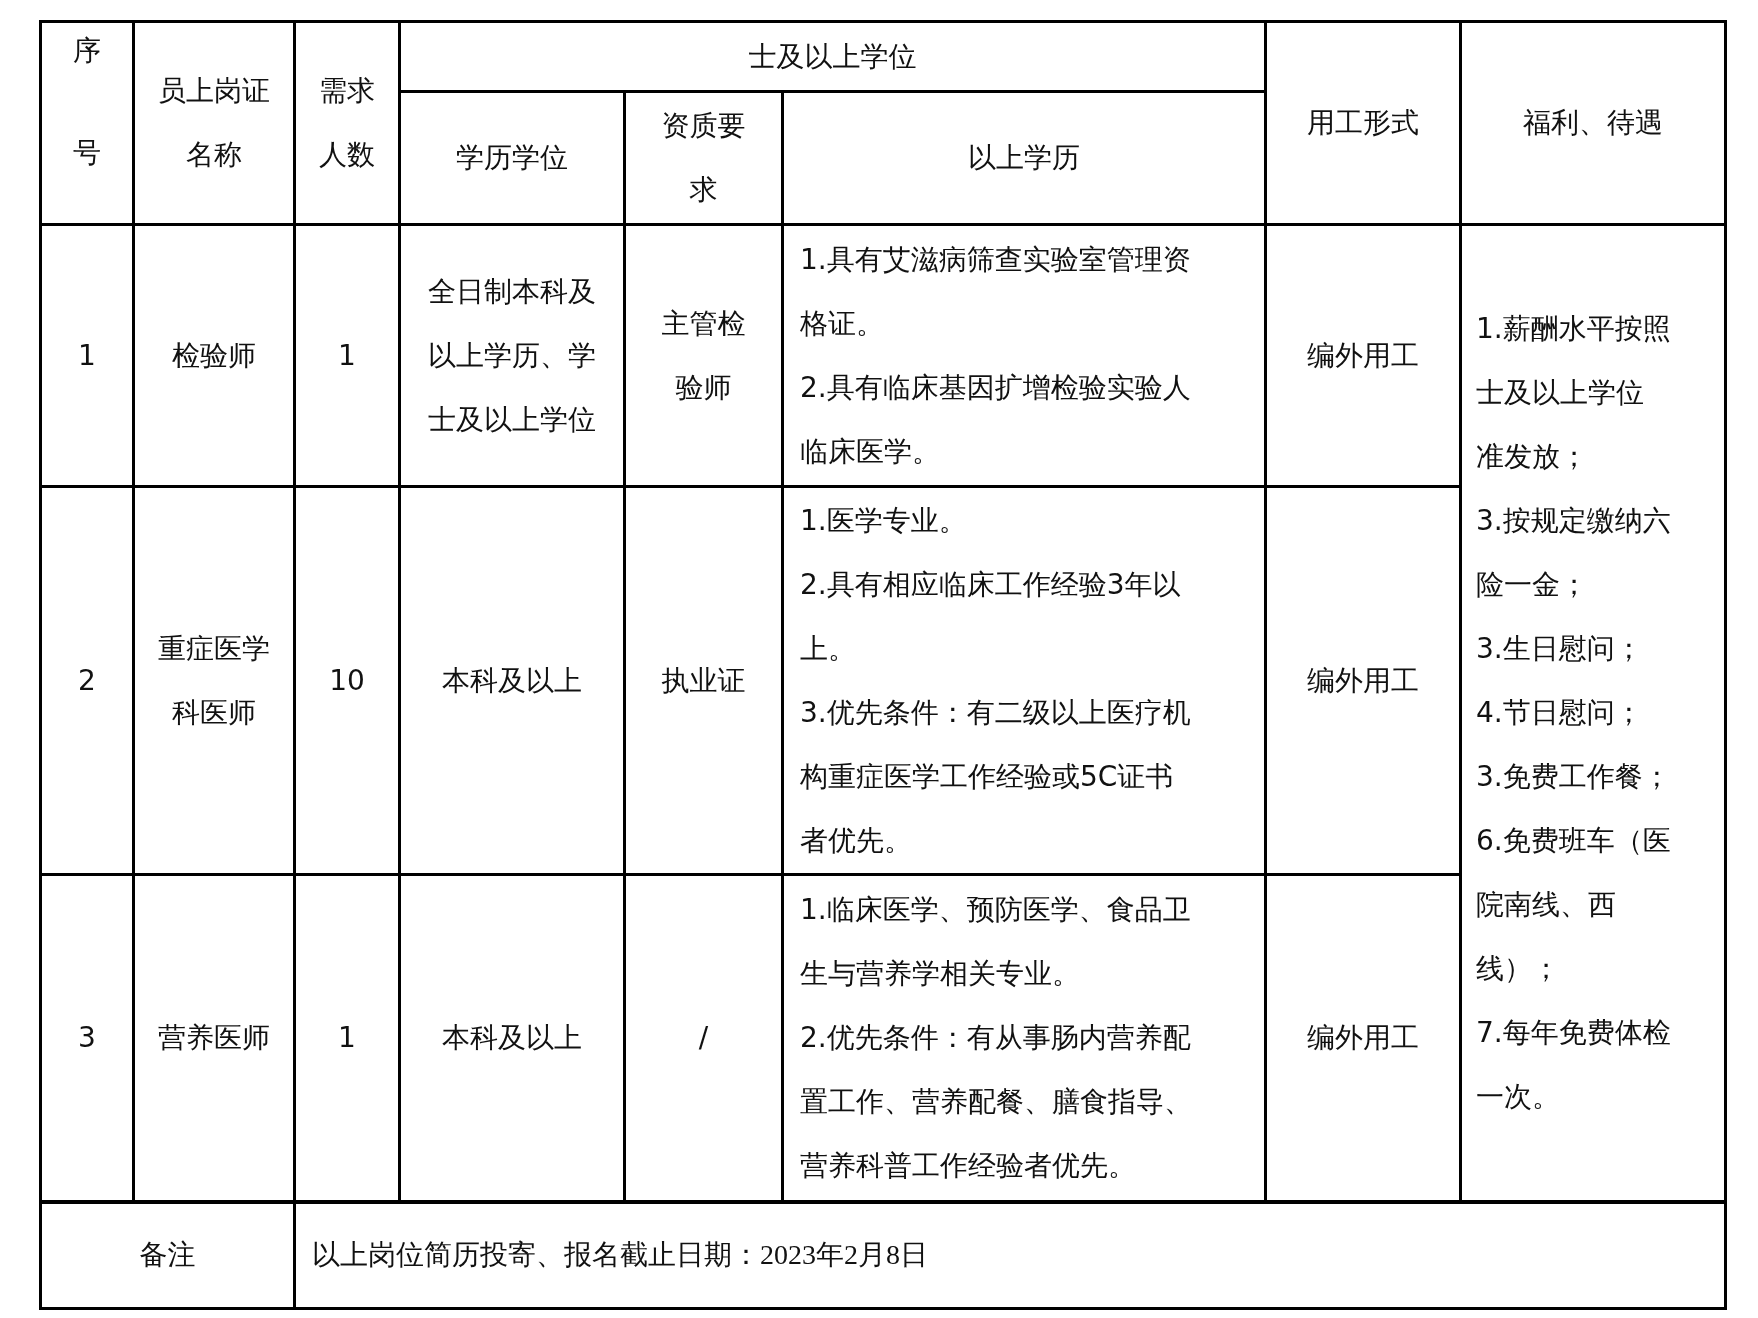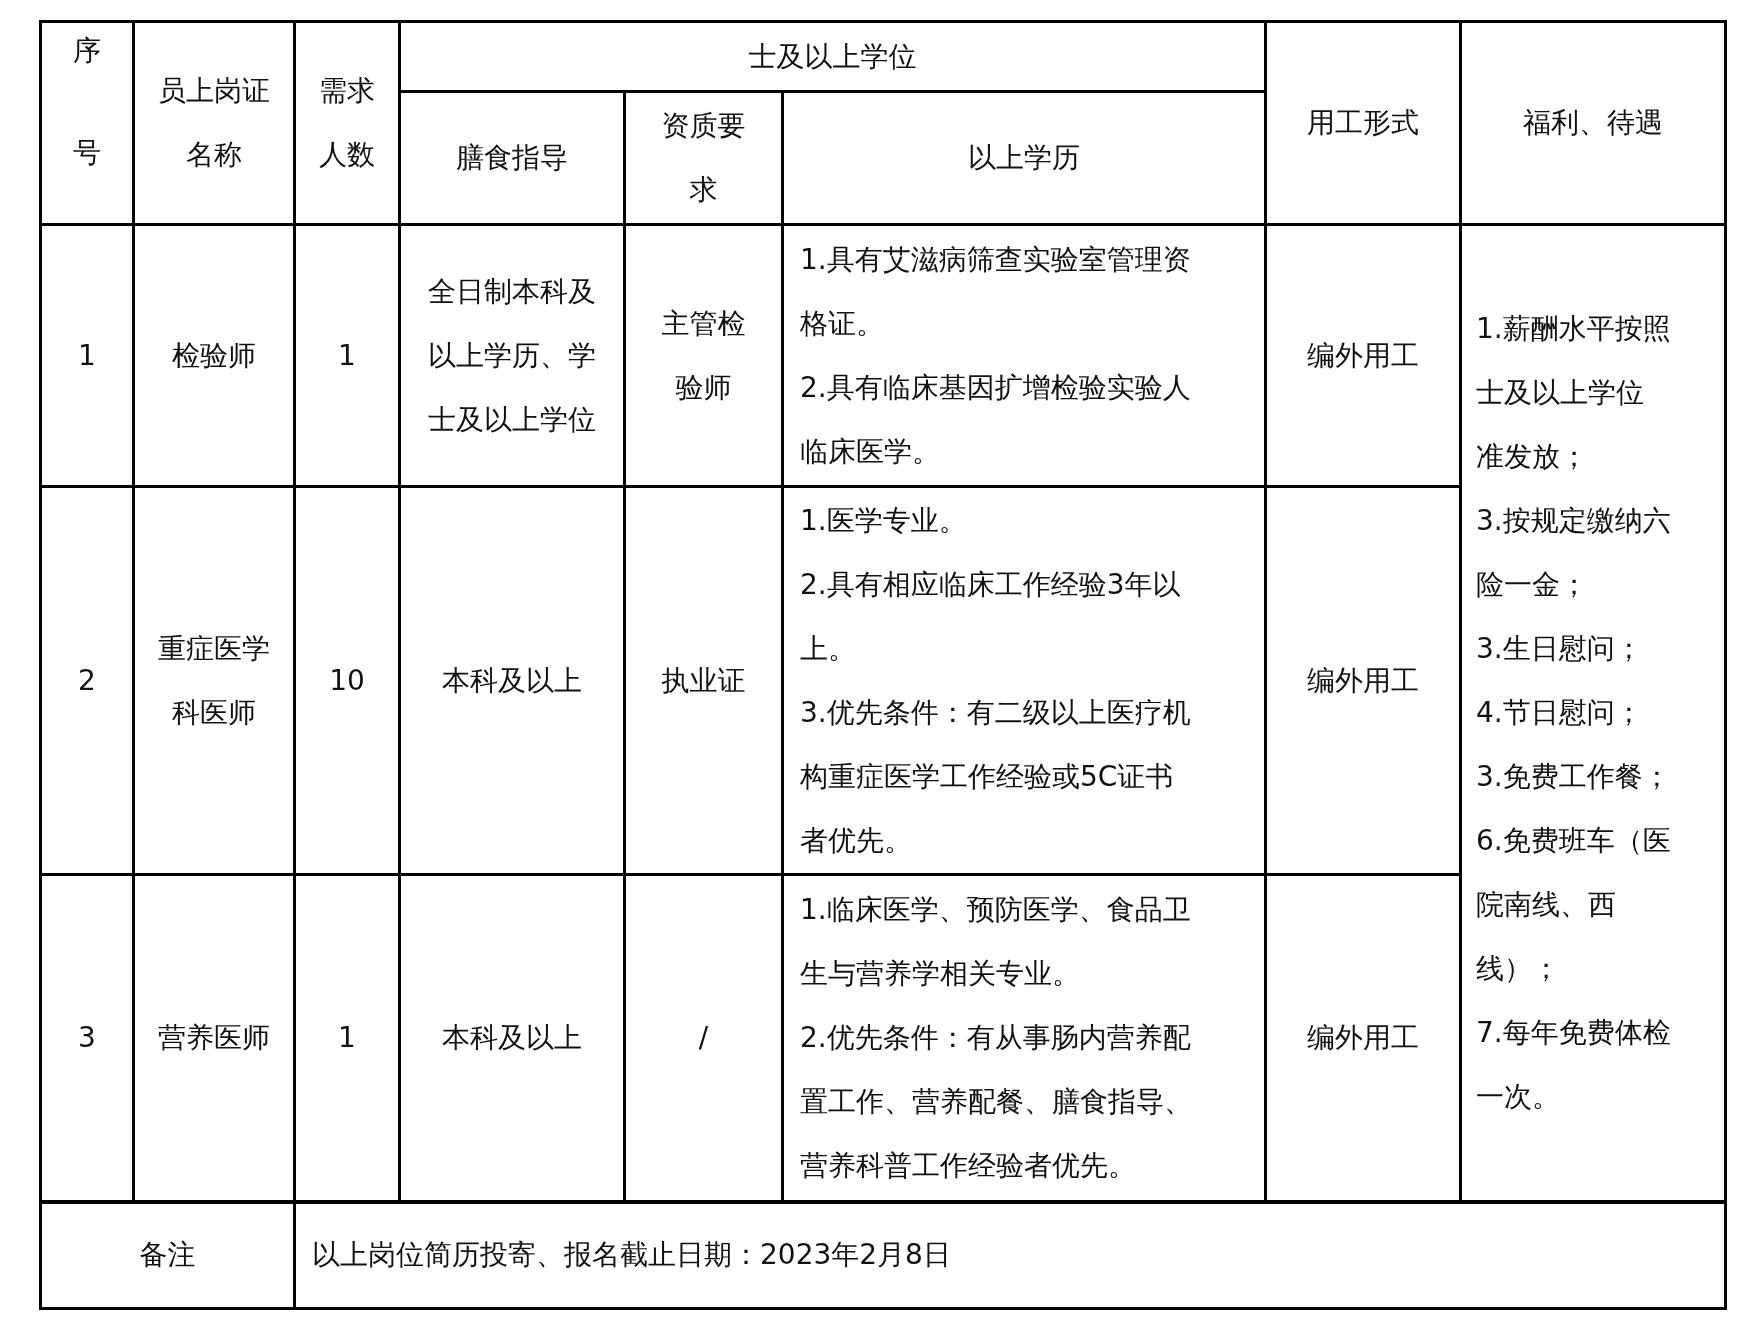--- a/index.html
+++ b/index.html
@@ -7,21 +7,21 @@
          font-family:"DejaVu Sans","Liberation Sans",sans-serif; color:#111; }
   table { position:absolute; left:39px; top:20px; border-collapse:collapse;
           table-layout:fixed; width:1685px; }
   td { border:3px solid #000; text-align:center; vertical-align:middle;
        font-size:28px; line-height:64px; padding:0 4px; box-sizing:border-box; }
   td.left { text-align:left; padding-left:16px; padding-right:12px; }
   .ln { display:block; white-space:nowrap; }
   .xuhao { vertical-align:top; }
   .xuhao .top { display:block; line-height:56px; margin-top:0; }
   .xuhao .bot { display:block; line-height:56px; margin-top:46px; }
-  .note-row td { border-top-width:4px; }
+  .note-row td { border-top-width:4px;font-family:Liberation Serif, serif; }
 </style>
 </head>
 <body>
 
 <table>
   <colgroup>
     <col style="width:93px">
     <col style="width:161px">
     <col style="width:105px">
     <col style="width:225px">
@@ -42,21 +42,21 @@
     </td>
     <td rowspan="2">
       <span class="ln">需求</span>
       <span class="ln">人数</span>
     </td>
     <td colspan="3">士及以上学位</td>
     <td rowspan="2">用工形式</td>
     <td rowspan="2">福利、待遇</td>
   </tr>
   <tr style="height:133px">
-    <td>膳食指导</td>
+    <td>学历学位</td>
     <td>
       <span class="ln">资质要</span>
       <span class="ln">求</span>
     </td>
     <td>以上学历</td>
   </tr>
 
   <tr style="height:262px">
     <td>1</td>
     <td>

